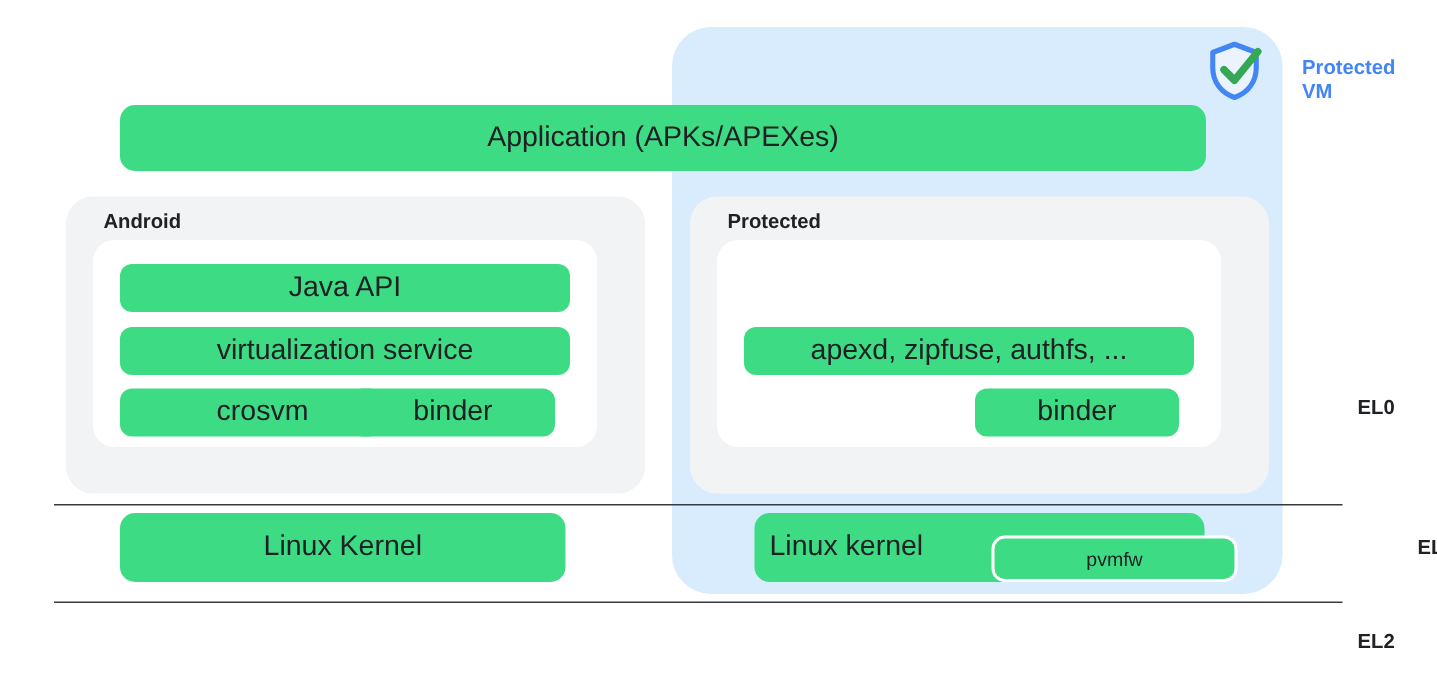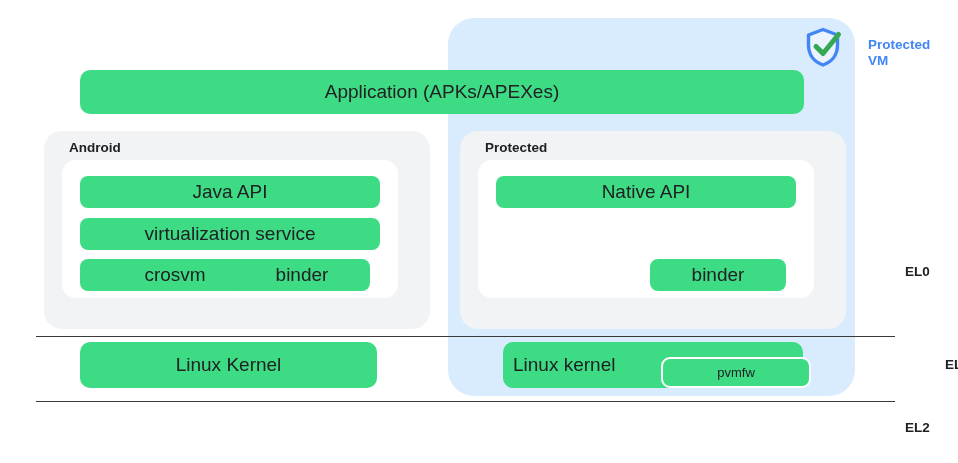--- a/index.html
+++ b/index.html
@@ -82,21 +82,21 @@
   }
   .el.el0{top:264px;}
   .el.el1{top:357px;padding-left:40px;}
   .el.el2{top:420px;}
   .kernel-left{left:80px;top:342px;width:297px;height:46px;}
   .kernel-right{
     left:503px;top:342px;width:300px;height:46px;
     justify-content:flex-start;padding-left:10px;
   }
   .pvmfw{
-    left:661px;top:357px;width:150px;height:31px;
+    left:661px;top:357px;width:164px;height:31px;
     border:2.5px solid #ffffff;border-radius:9px;
     font-size:13px;z-index:3;
   }
   .pkvm{left:80px;top:408px;width:723px;height:42px;}
 </style>
 </head>
 <body>
 
 <div class="canvas">
 
@@ -122,21 +122,21 @@
       <div class="bar row1">Java API</div>
       <div class="bar row2">virtualization service</div>
       <div class="bar row3a">crosvm</div>
       <div class="bar row3b">binder</div>
     </div>
   </div>
 
   <div class="group microdroid">
     <div class="group-title">Protected</div>
     <div class="inner">
-      <div class="bar row1">Native API</div>
+      <div class="bar row2">apexd, zipfuse, authfs, ...</div>
       <div class="bar row3b">binder</div>
     </div>
   </div>
 
   <div class="divider d1"></div>
   <div class="divider d2"></div>
 
   <div class="el el0">EL0</div>
   <div class="el el1">EL1</div>
   <div class="el el2">EL2</div>

